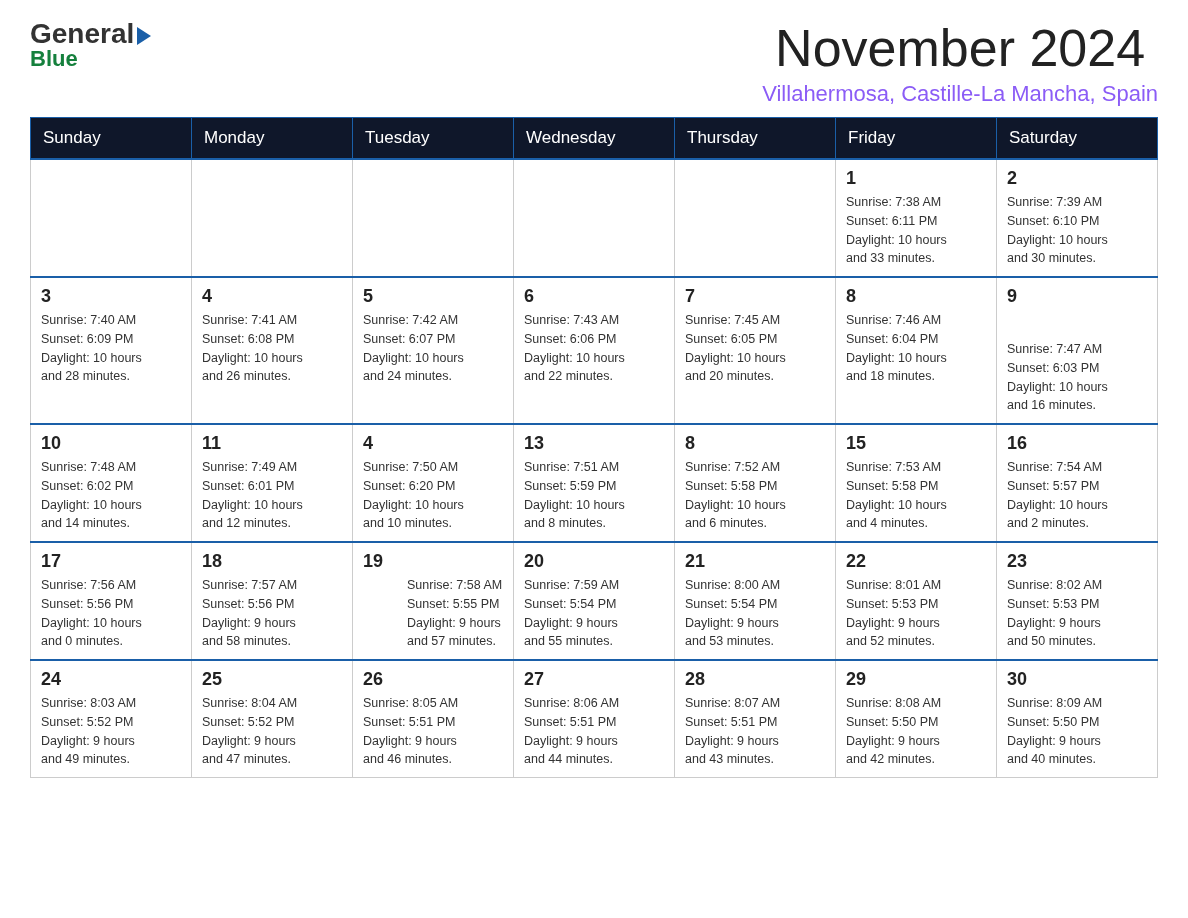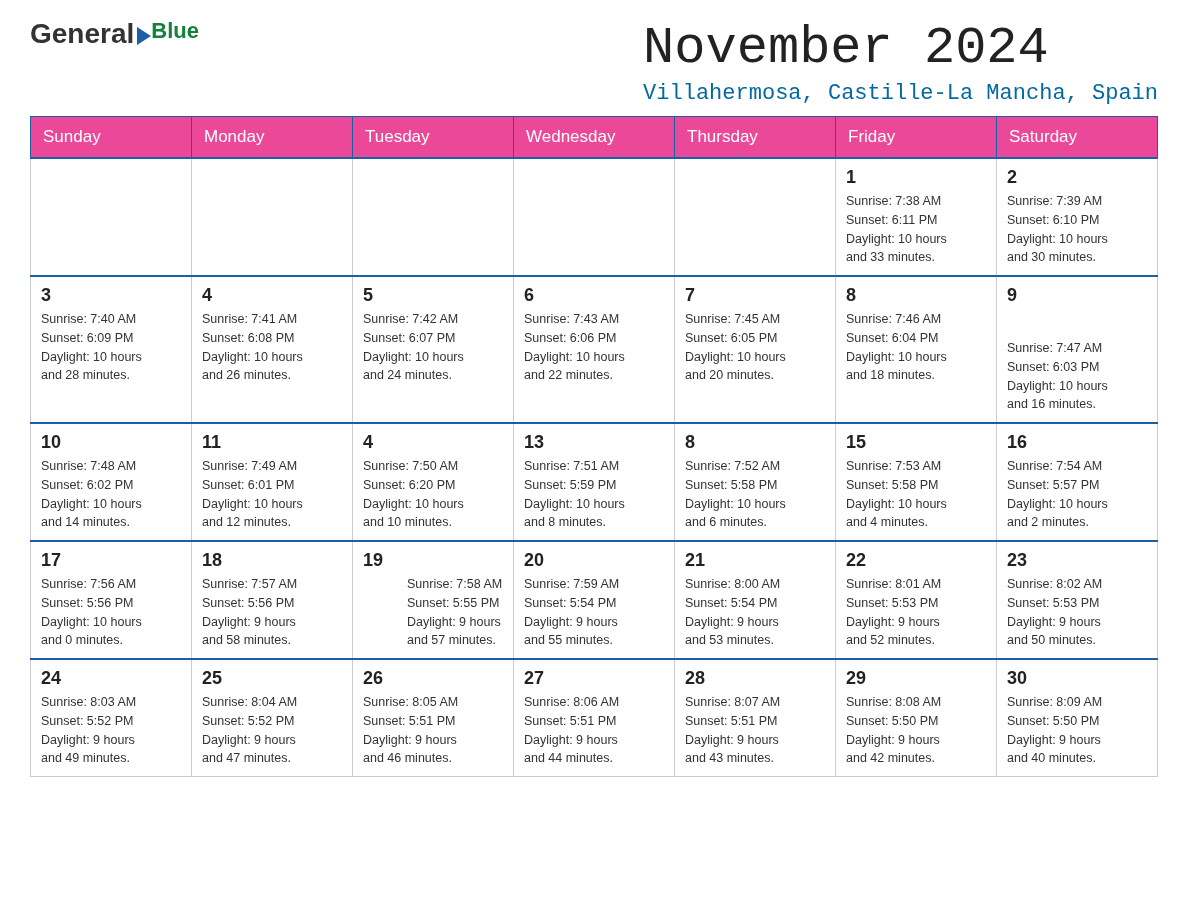--- a/index.html
+++ b/index.html
@@ -11,61 +11,60 @@
       padding: 20px 30px;
     }
     .header {
       display: flex;
       justify-content: space-between;
       align-items: flex-start;
       margin-bottom: 10px;
     }
     .logo {
       display: flex;
-      flex-direction: row;
+      flex-direction: column;
       align-items: flex-start;
       text-align: center;
     }
     .logo-text {
       font-size: 28px;
       font-weight: bold;
       color: #333;
       line-height: 1;
     }
     .logo-text span {
       color: #1a5fa8;
     }
     .logo-blue {
       font-size: 22px;
       font-weight: bold;
       color: #15803d;
       margin-top: -2px;
     }
     .title-section {
-      text-align: left;
-      font-family: Liberation Mono, monospace;
+      text-align: center;
     }
     .month-title {
       font-size: 52px;
       font-weight: 300;
       color: #222;
       line-height: 1.1;
     }
     .location-title {
       font-size: 22px;
-      color: #0369a1;
+      color: #8b5cf6;
       margin-top: 4px;
     }
     .calendar-table {
       width: 100%;
       border-collapse: collapse;
       margin-top: 10px;
     }
     .calendar-table th {
-      background: #ec4899;
+      background: #0f172a;
       color: #fff;
       font-size: 17px;
       font-weight: normal;
       padding: 10px 12px;
       text-align: left;
       border: 1px solid #1a5fa8;
     }
     .calendar-table td {
       border: 1px solid #ccc;
       vertical-align: top;

